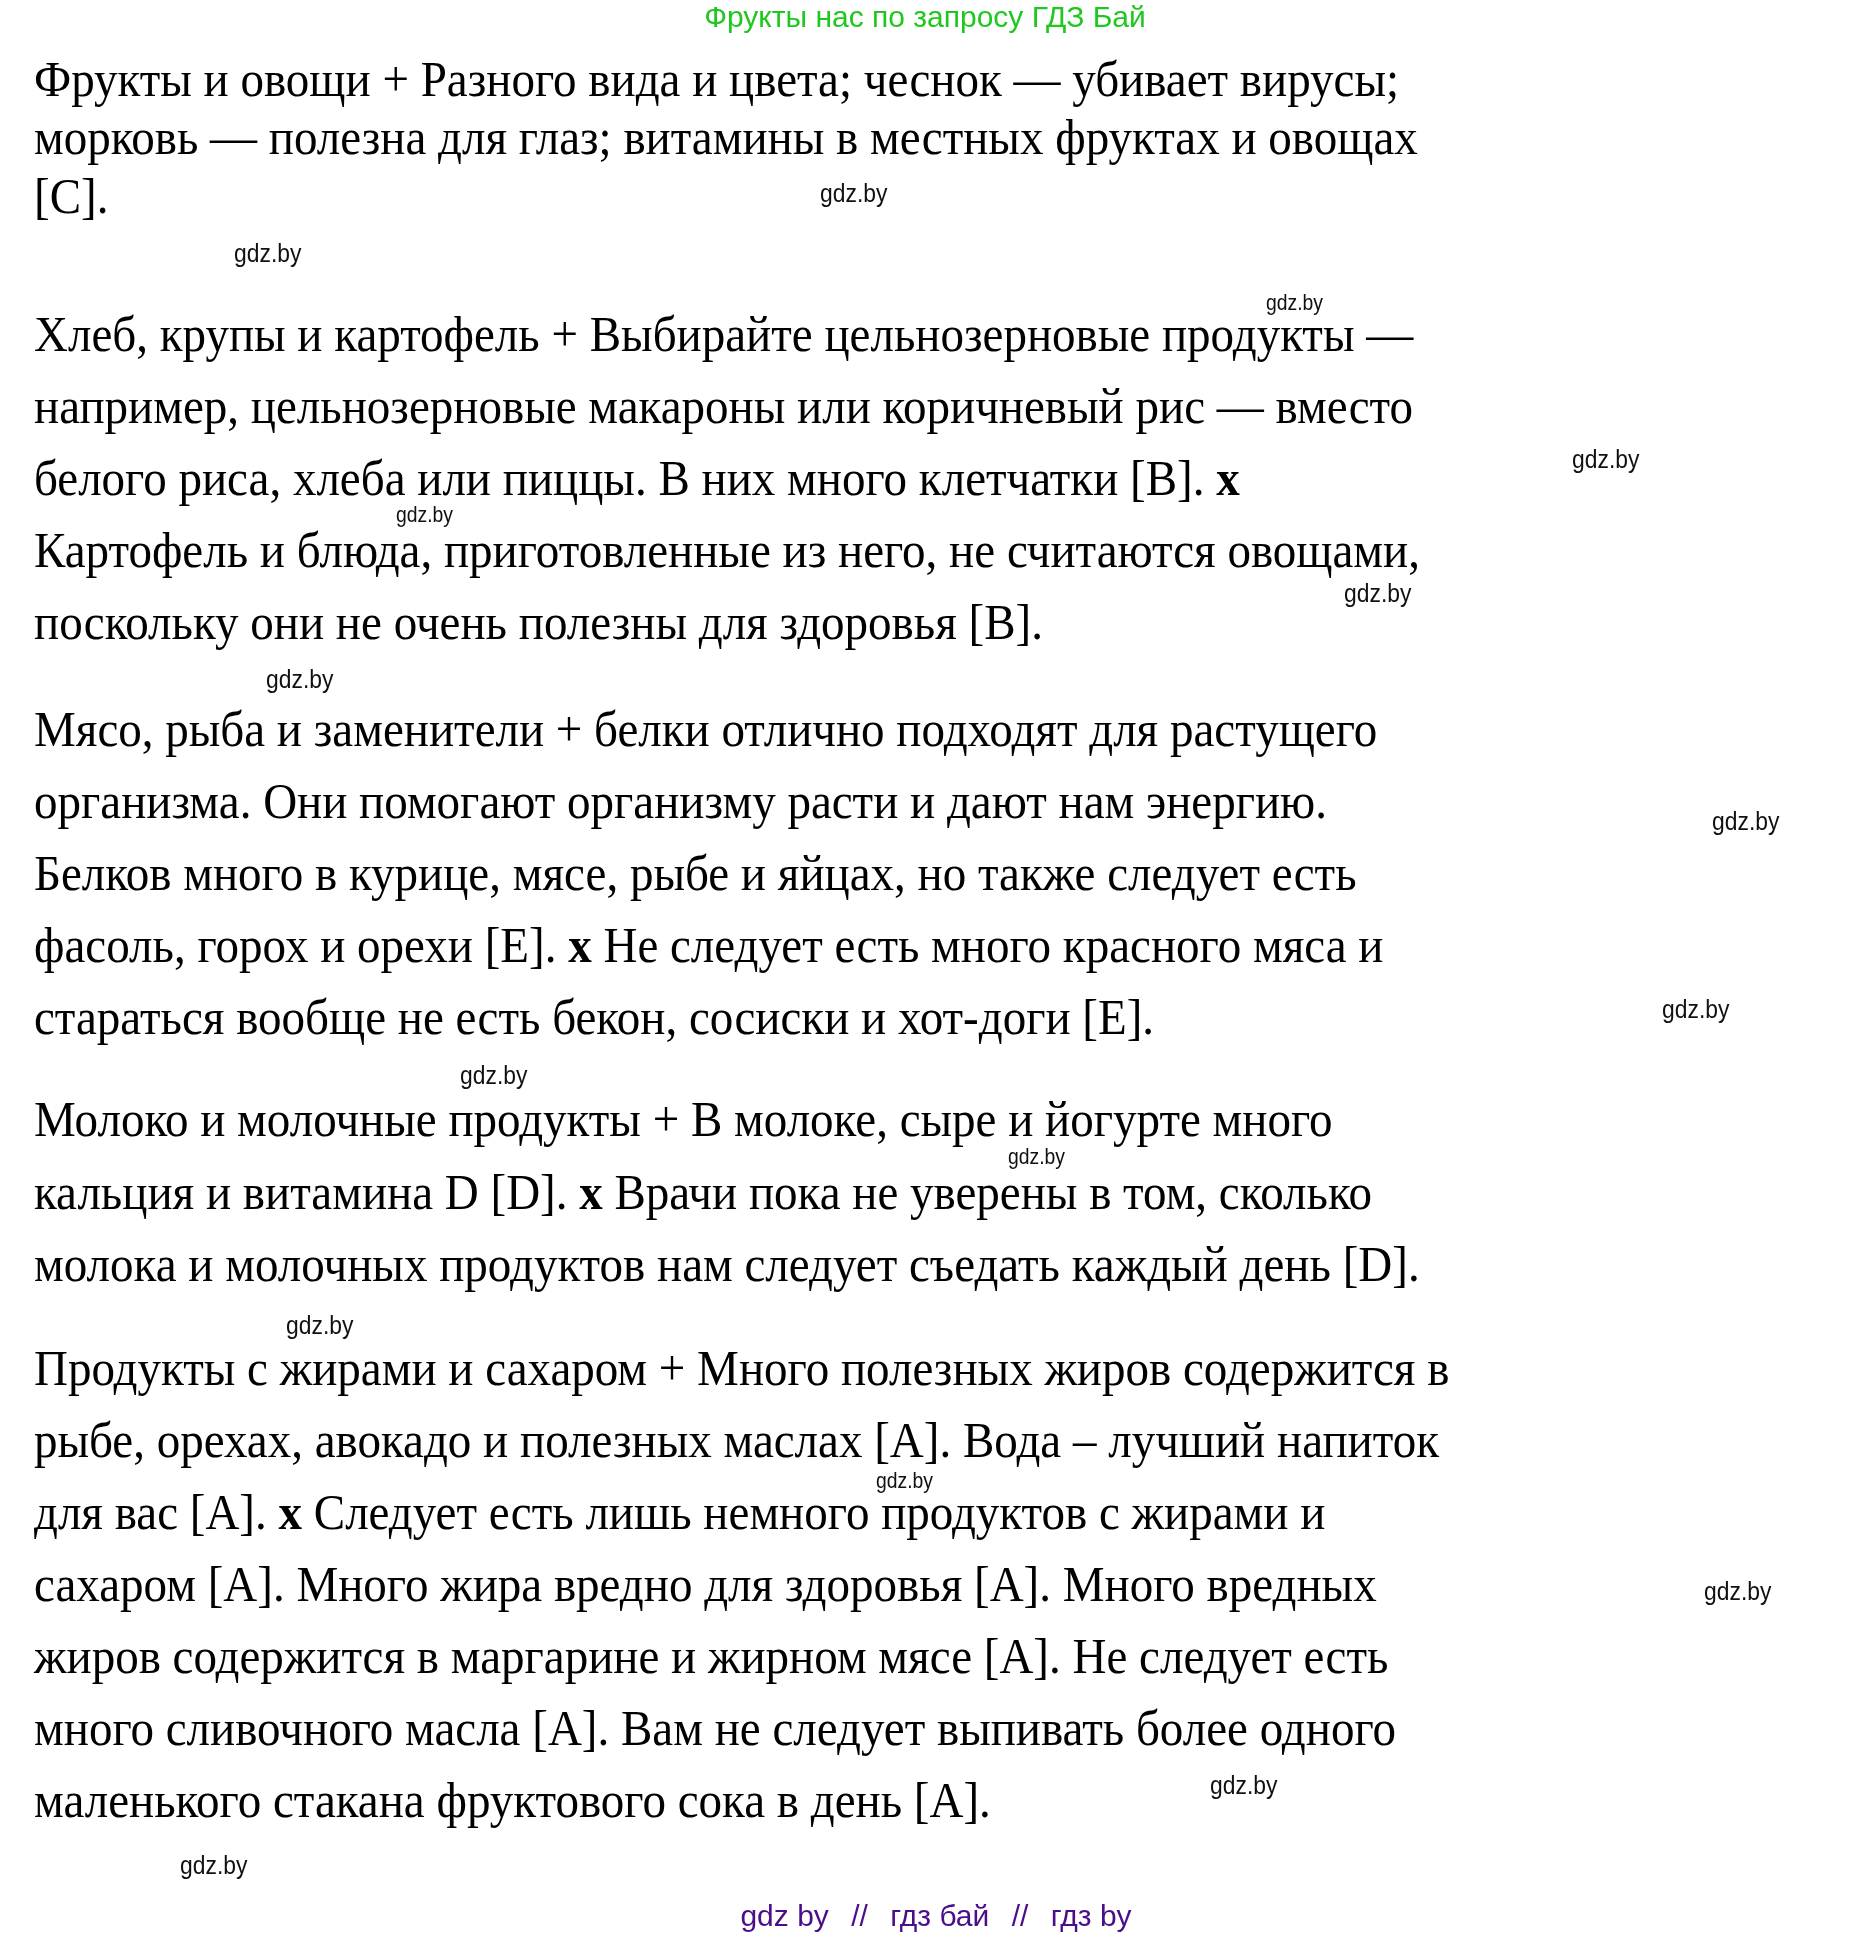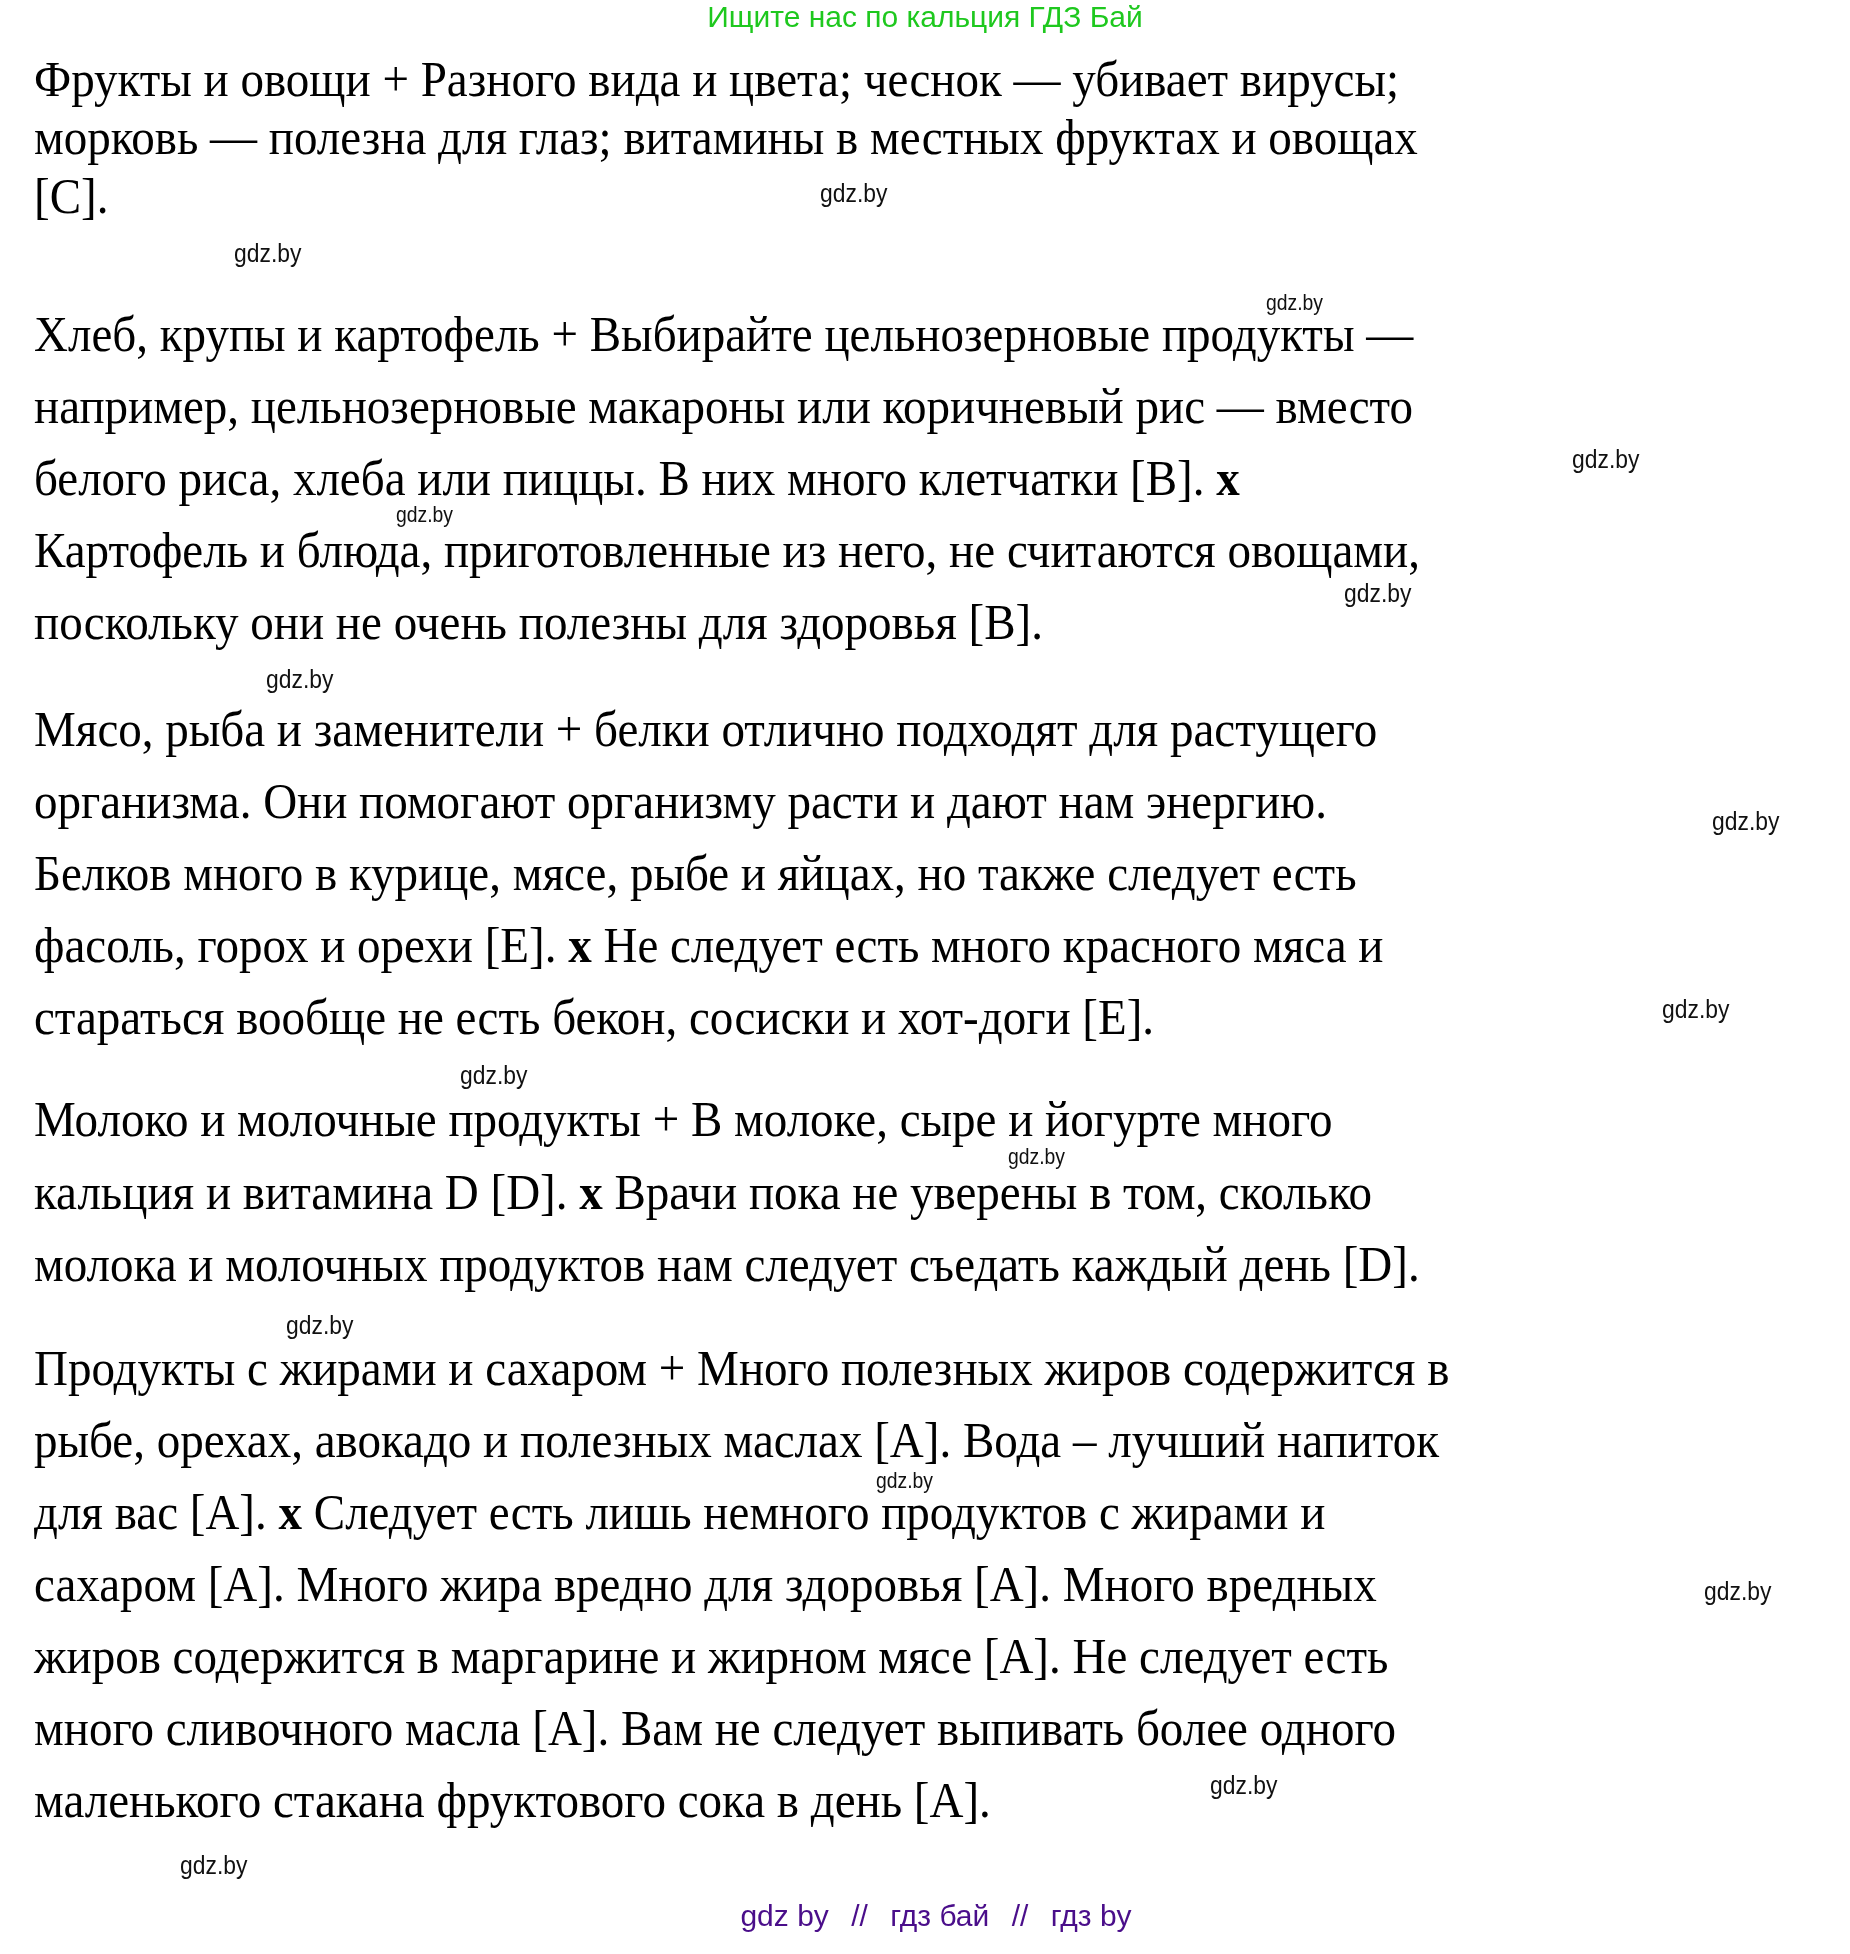--- a/index.html
+++ b/index.html
@@ -26,21 +26,21 @@
   .footer {
     position: absolute; top: 1898px; left: 11px; width: 1850px; text-align: center;
     font-family: "Liberation Sans", "DejaVu Sans", sans-serif;
     font-size: 30px; line-height: 36px; color: #4a0e8a;
   }
   .footer .sep { margin: 0 14px; }
 </style>
 </head>
 <body>
 
-<div class="header-link">Ищите нас по кальция ГДЗ Бай</div>
+<div class="header-link">Фрукты нас по запросу ГДЗ Бай</div>
 
 <div>
 
   <div>
     <div class="line" style="top:50px">Фрукты и овощи + Разного вида и цвета; чеснок — убивает вирусы;</div>
     <div class="line" style="top:108px">морковь — полезна для глаз; витамины в местных фруктах и овощах</div>
     <div class="line" style="top:167px">[C].</div>
   </div>
 
   <div>

